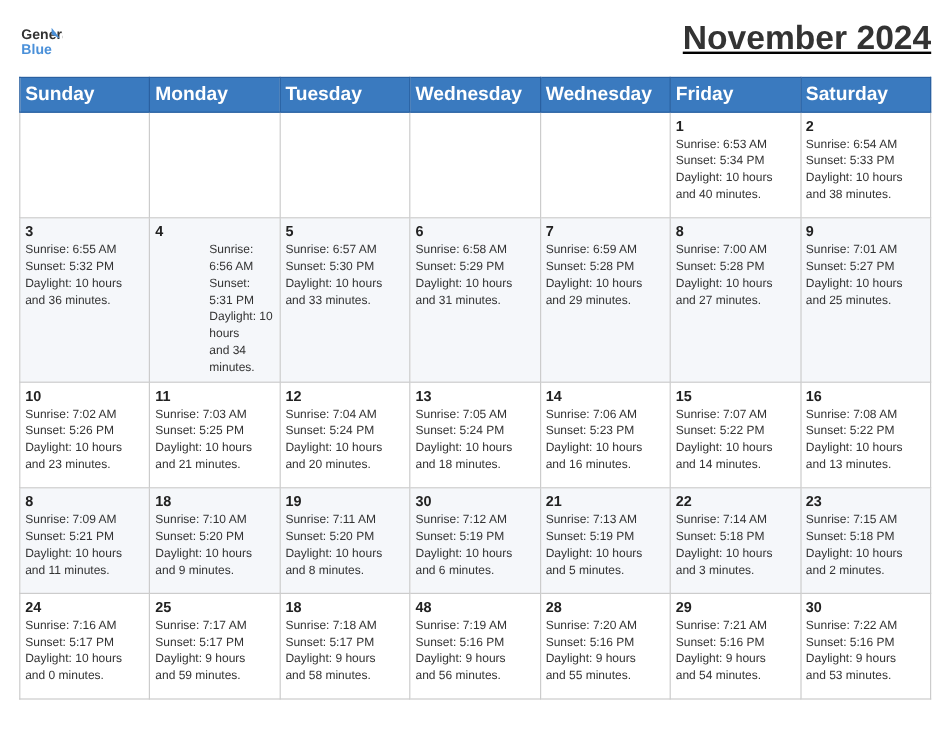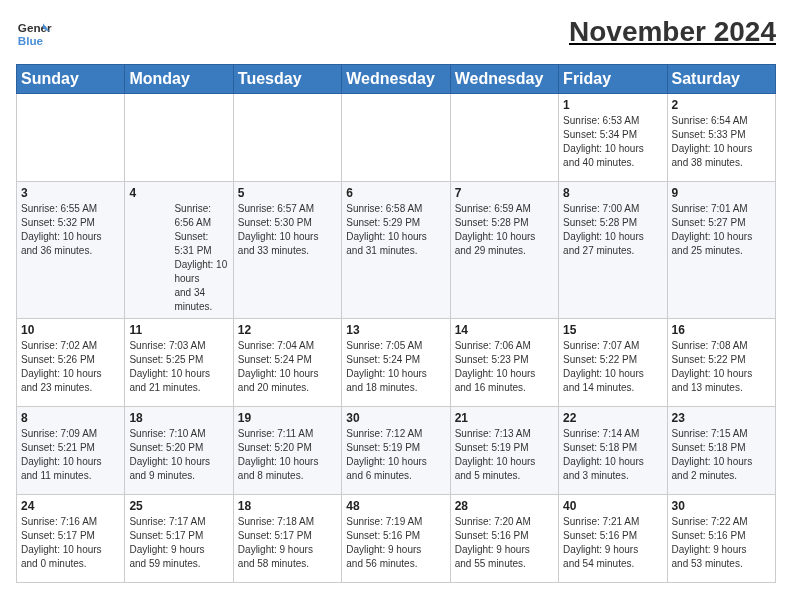--- a/index.html
+++ b/index.html
@@ -314,21 +314,21 @@
 and 56 minutes.</div>
         </td>
         <td>
           <div class="day-num">28</div>
           <div class="day-info" style="white-space: pre-line;">Sunrise: 7:20 AM
 Sunset: 5:16 PM
 Daylight: 9 hours
 and 55 minutes.</div>
         </td>
         <td>
-          <div class="day-num">40</div>
+          <div class="day-num">29</div>
           <div class="day-info" style="white-space: pre-line;">Sunrise: 7:21 AM
 Sunset: 5:16 PM
 Daylight: 9 hours
 and 54 minutes.</div>
         </td>
         <td>
           <div class="day-num">30</div>
           <div class="day-info" style="white-space: pre-line;">Sunrise: 7:22 AM
 Sunset: 5:16 PM
 Daylight: 9 hours

